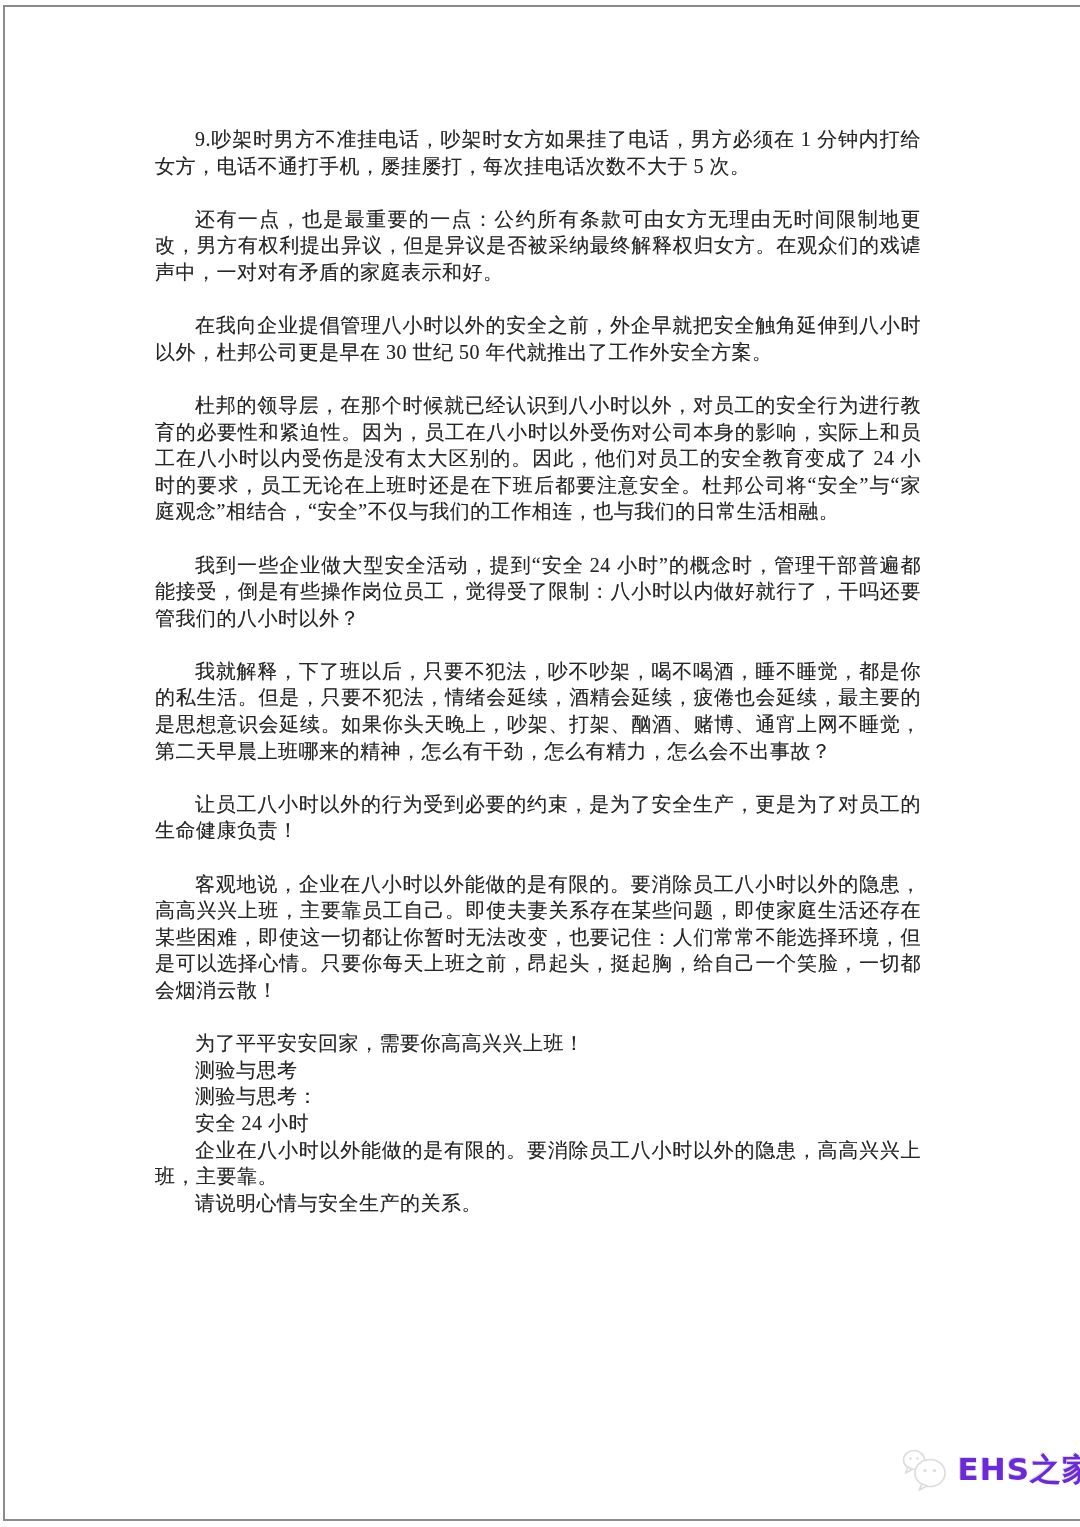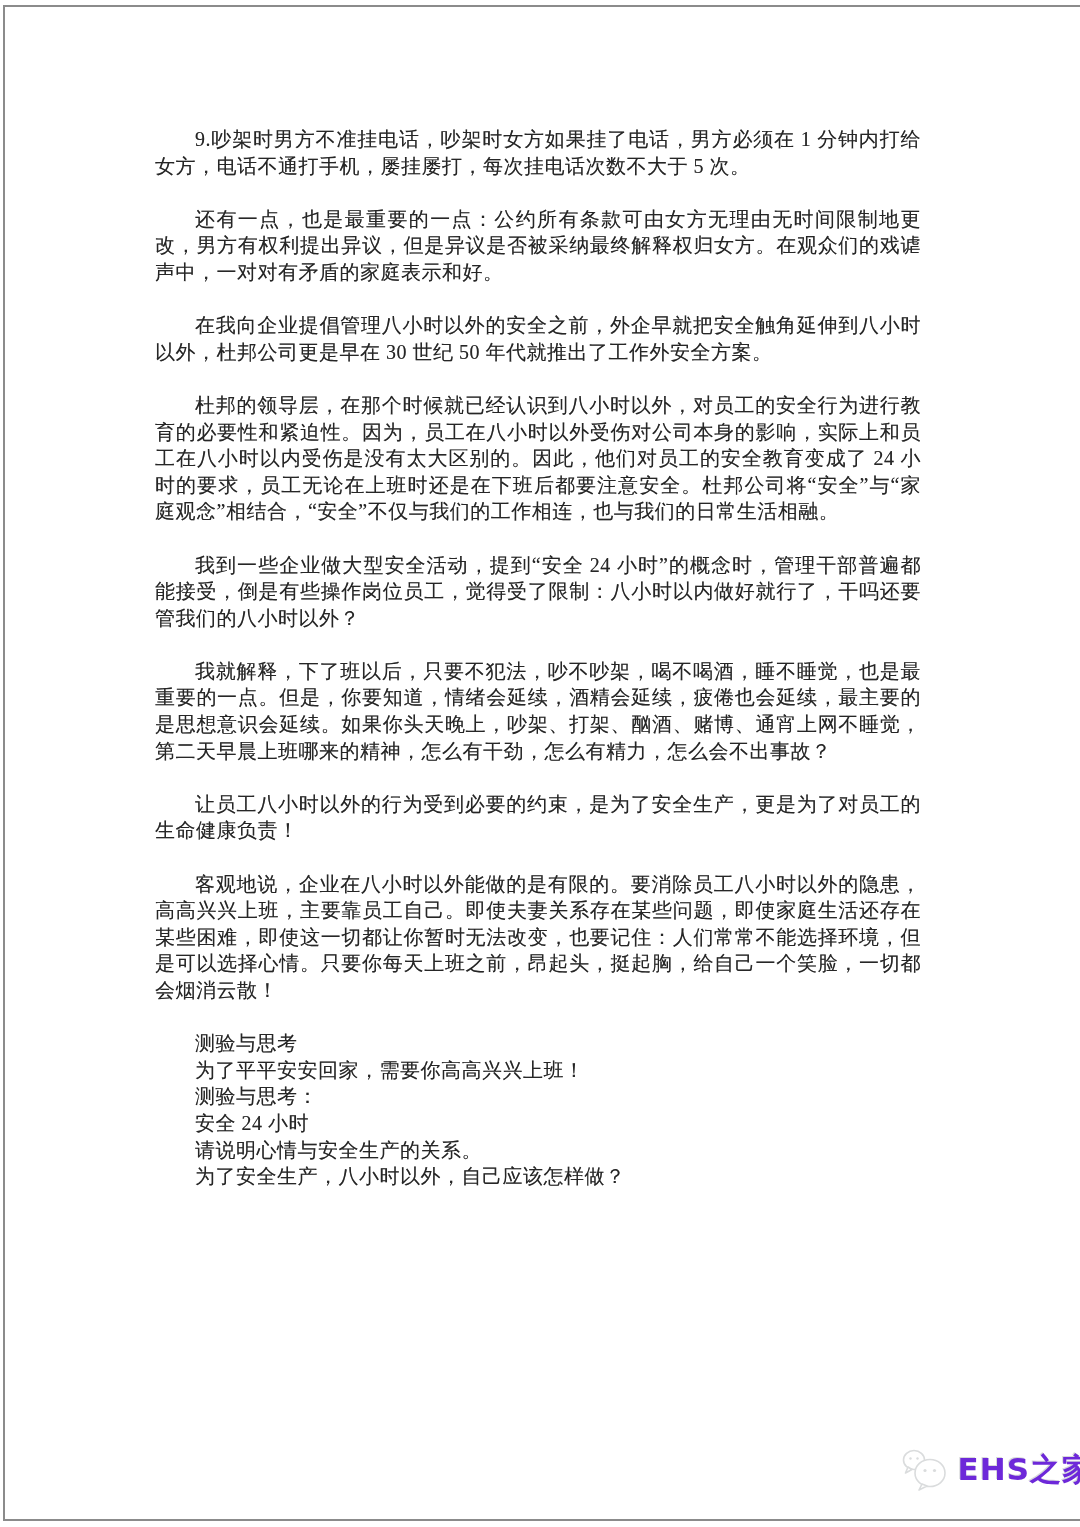--- a/index.html
+++ b/index.html
@@ -72,30 +72,30 @@
 
 <div class="page">
   <div class="page-border"></div>
 
   <div class="content">
     <p class="para">9.吵架时男方不准挂电话，吵架时女方如果挂了电话，男方必须在 1 分钟内打给女方，电话不通打手机，屡挂屡打，每次挂电话次数不大于 5 次。</p>
     <p class="para">还有一点，也是最重要的一点：公约所有条款可由女方无理由无时间限制地更改，男方有权利提出异议，但是异议是否被采纳最终解释权归女方。在观众们的戏谑声中，一对对有矛盾的家庭表示和好。</p>
     <p class="para">在我向企业提倡管理八小时以外的安全之前，外企早就把安全触角延伸到八小时以外，杜邦公司更是早在 30 世纪 50 年代就推出了工作外安全方案。</p>
     <p class="para">杜邦的领导层，在那个时候就已经认识到八小时以外，对员工的安全行为进行教育的必要性和紧迫性。因为，员工在八小时以外受伤对公司本身的影响，实际上和员工在八小时以内受伤是没有太大区别的。因此，他们对员工的安全教育变成了 24 小时的要求，员工无论在上班时还是在下班后都要注意安全。杜邦公司将“安全”与“家庭观念”相结合，“安全”不仅与我们的工作相连，也与我们的日常生活相融。</p>
     <p class="para">我到一些企业做大型安全活动，提到“安全 24 小时”的概念时，管理干部普遍都能接受，倒是有些操作岗位员工，觉得受了限制：八小时以内做好就行了，干吗还要管我们的八小时以外？</p>
-    <p class="para">我就解释，下了班以后，只要不犯法，吵不吵架，喝不喝酒，睡不睡觉，也是最重要的一点。但是，你要知道，情绪会延续，酒精会延续，疲倦也会延续，最主要的是思想意识会延续。如果你头天晚上，吵架、打架、酗酒、赌博、通宵上网不睡觉，第二天早晨上班哪来的精神，怎么有干劲，怎么有精力，怎么会不出事故？</p>
+    <p class="para">我就解释，下了班以后，只要不犯法，吵不吵架，喝不喝酒，睡不睡觉，都是你的私生活。但是，只要不犯法，情绪会延续，酒精会延续，疲倦也会延续，最主要的是思想意识会延续。如果你头天晚上，吵架、打架、酗酒、赌博、通宵上网不睡觉，第二天早晨上班哪来的精神，怎么有干劲，怎么有精力，怎么会不出事故？</p>
     <p class="para">让员工八小时以外的行为受到必要的约束，是为了安全生产，更是为了对员工的生命健康负责！</p>
     <p class="para">客观地说，企业在八小时以外能做的是有限的。要消除员工八小时以外的隐患，高高兴兴上班，主要靠员工自己。即使夫妻关系存在某些问题，即使家庭生活还存在某些困难，即使这一切都让你暂时无法改变，也要记住：人们常常不能选择环境，但是可以选择心情。只要你每天上班之前，昂起头，挺起胸，给自己一个笑脸，一切都会烟消云散！</p>
 
+    <p class="line">为了平平安安回家，需要你高高兴兴上班！</p>
     <p class="line">测验与思考</p>
-    <p class="line">为了平平安安回家，需要你高高兴兴上班！</p>
     <p class="line">测验与思考：</p>
     <p class="line">安全 24 小时</p>
+    <p class="line">企业在八小时以外能做的是有限的。要消除员工八小时以外的隐患，高高兴兴上班，主要靠。</p>
     <p class="line">请说明心情与安全生产的关系。</p>
-    <p class="line">为了安全生产，八小时以外，自己应该怎样做？</p>
   </div>
 
   <div class="watermark">
     <span class="wm-icon">
       <svg viewBox="0 0 50 46" width="50" height="46">
         <g fill="#ffffff" stroke="#dadcdd" stroke-width="1.6">
           <ellipse cx="13" cy="13" rx="10.5" ry="9.5"></ellipse>
           <path d="M7 20 L4.5 26 L11 22.5 Z" stroke-linejoin="round"></path>
           <ellipse cx="29" cy="26" rx="15" ry="13.5"></ellipse>
           <path d="M21 37 L18 43 L26 39 Z" stroke-linejoin="round"></path>

